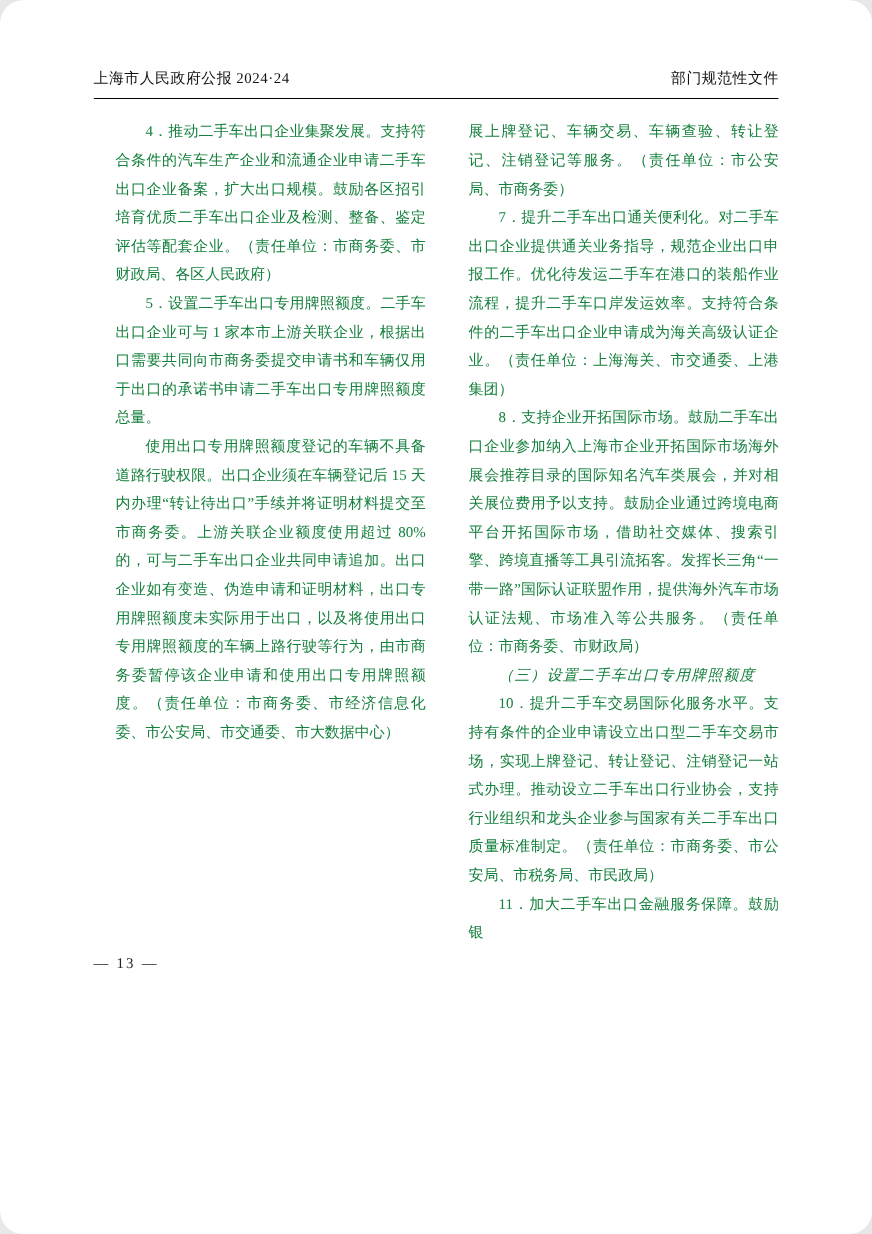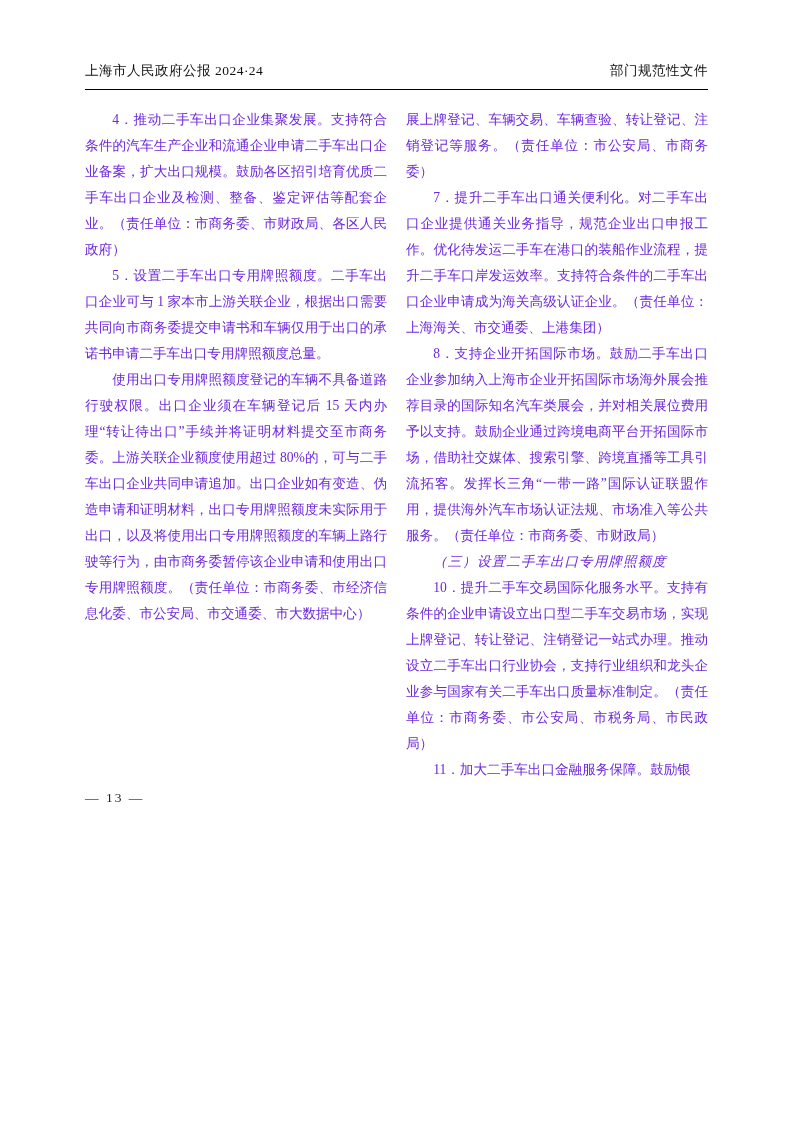--- a/index.html
+++ b/index.html
@@ -1,15 +1,15 @@
 <!DOCTYPE html>
 <html><head>
 <meta charset="utf-8">
 <style>
-  * { margin: 0; padding: 0; box-sizing: border-box; }
+  * { margin: 0; padding: 0; box-sizing: border-box; border-radius: 21px; }
   html, body { background: #e8e8e8; }
   body { font-family: "Liberation Serif", "DejaVu Serif", serif; }
   .page {
     position: relative;
     width: 793px;
     height: 1122px;
     margin: 0 auto;
     background: #ffffff;
     color: #1a1a1a;
     overflow: hidden;
@@ -38,21 +38,22 @@
     display: flex;
     gap: 19px;
     margin-top: 17px;
   }
   .col {
     width: 302px;
     font-size: 13.6px;
     line-height: 26px;
     text-align: justify;
     text-justify: inter-ideograph;
-    color: #6d28d9;
+    color: #15803d;
+    margin-left: 20px;
   }
   .col p { margin: 0; }
   .para-body { text-indent: 2em; }
   .para-cont { text-indent: 0; }
   .para-heading {
     text-indent: 2em;
     font-style: italic;
     letter-spacing: 1px;
   }
   .page-number {

